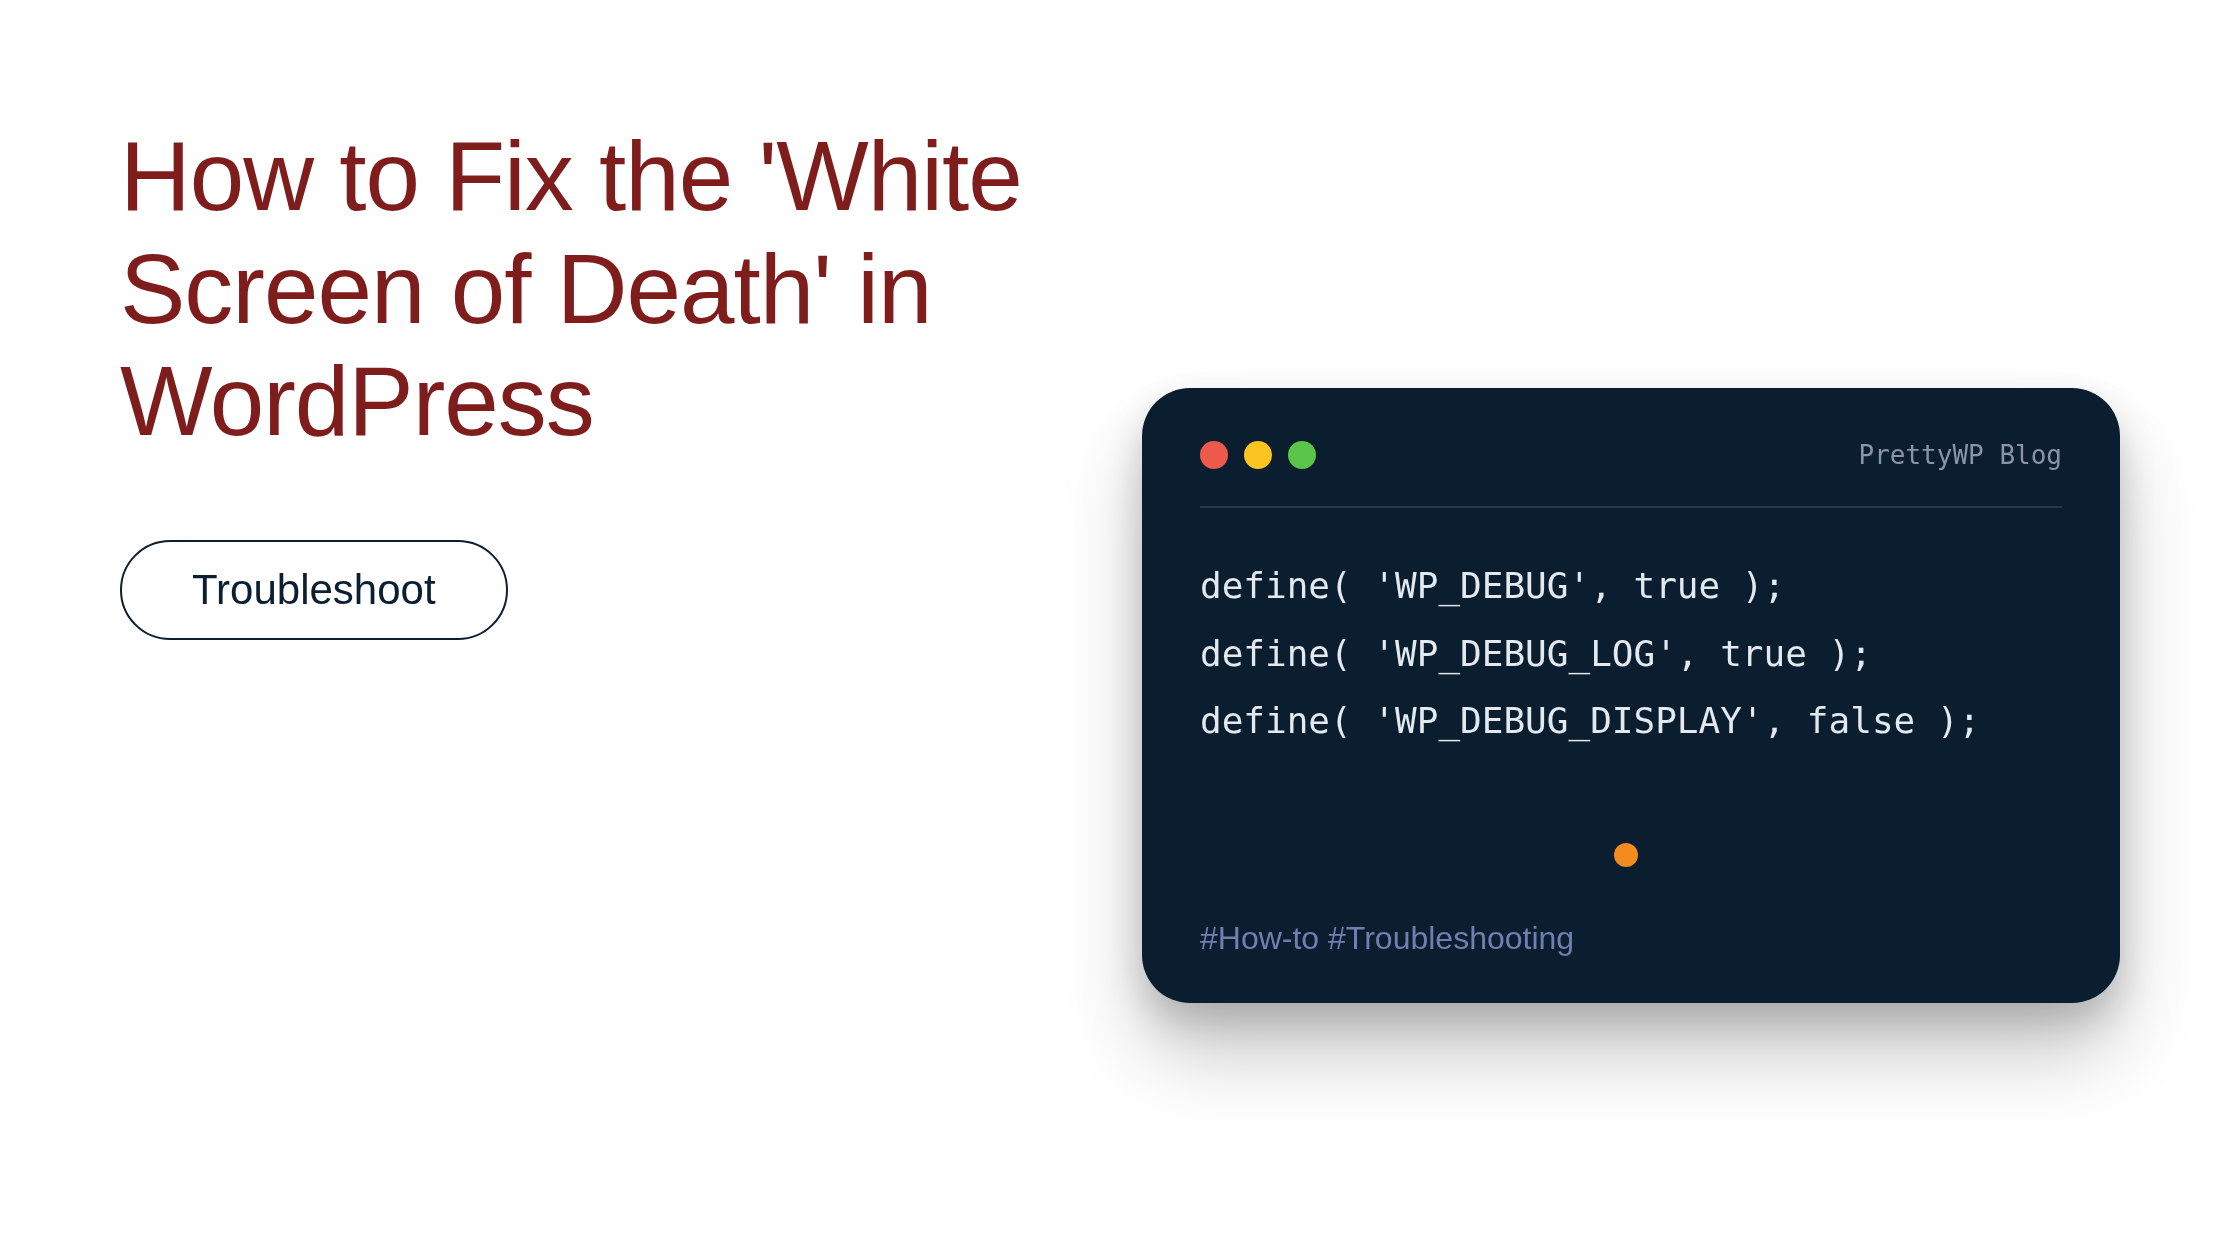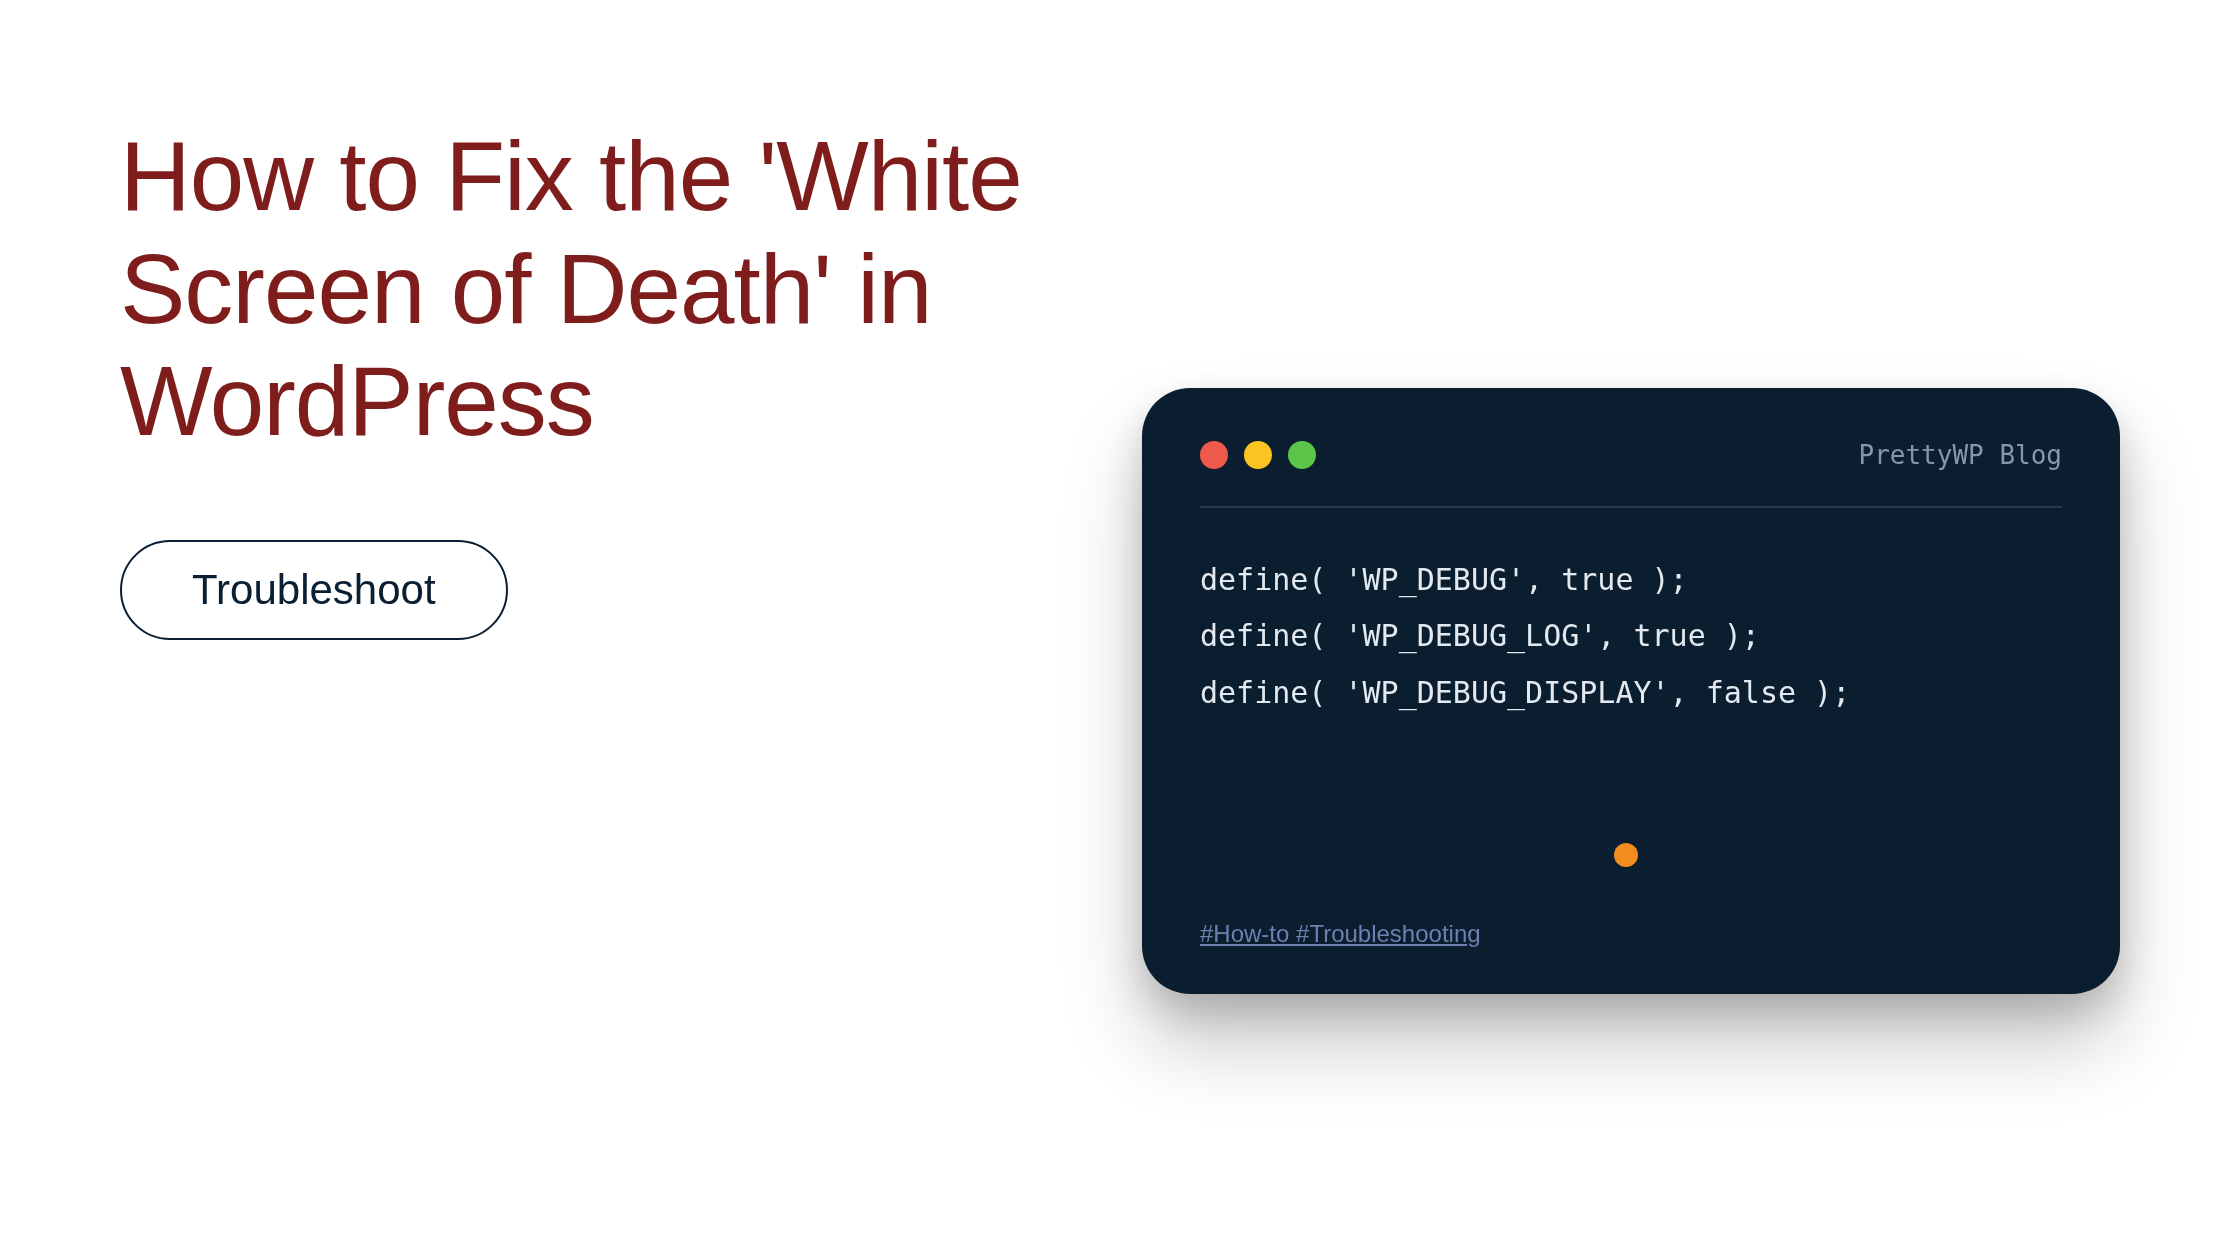--- a/index.html
+++ b/index.html
@@ -84,43 +84,42 @@
       font-size: 26px;
       color: #8a94a6;
     }
     .terminal-divider {
       height: 2px;
       background: rgba(255,255,255,0.12);
       margin-bottom: 44px;
     }
     .code-area {
       font-family: "SF Mono", Menlo, Monaco, Consolas, monospace;
-      font-size: 30px;
+      font-size: 36px;
       line-height: 1.88;
       color: #e3e9ef;
       white-space: pre-wrap;
       word-break: break-word;
       min-height: 280px;
       position: relative;
     }
     .orange-dot {
       position: absolute;
       width: 24px;
       height: 24px;
       background: #f28c1f;
       border-radius: 50%;
       left: 414px;
       top: 234px;
     }
     .terminal-tags {
       margin-top: 88px;
-      font-size: 24px;
+      font-size: 32px;
       color: #6f7fb0;
       font-family: -apple-system, BlinkMacSystemFont, "Segoe UI", Helvetica, Arial, sans-serif;
-      text-decoration: underline;
     }
   </style>
 </head>
 <body>
 
 <div class="container">
   <div class="left-col">
     <h1 class="title">How to Fix the 'White Screen of Death' in WordPress</h1>
     <button class="pill-button">Troubleshoot</button>
   </div>

